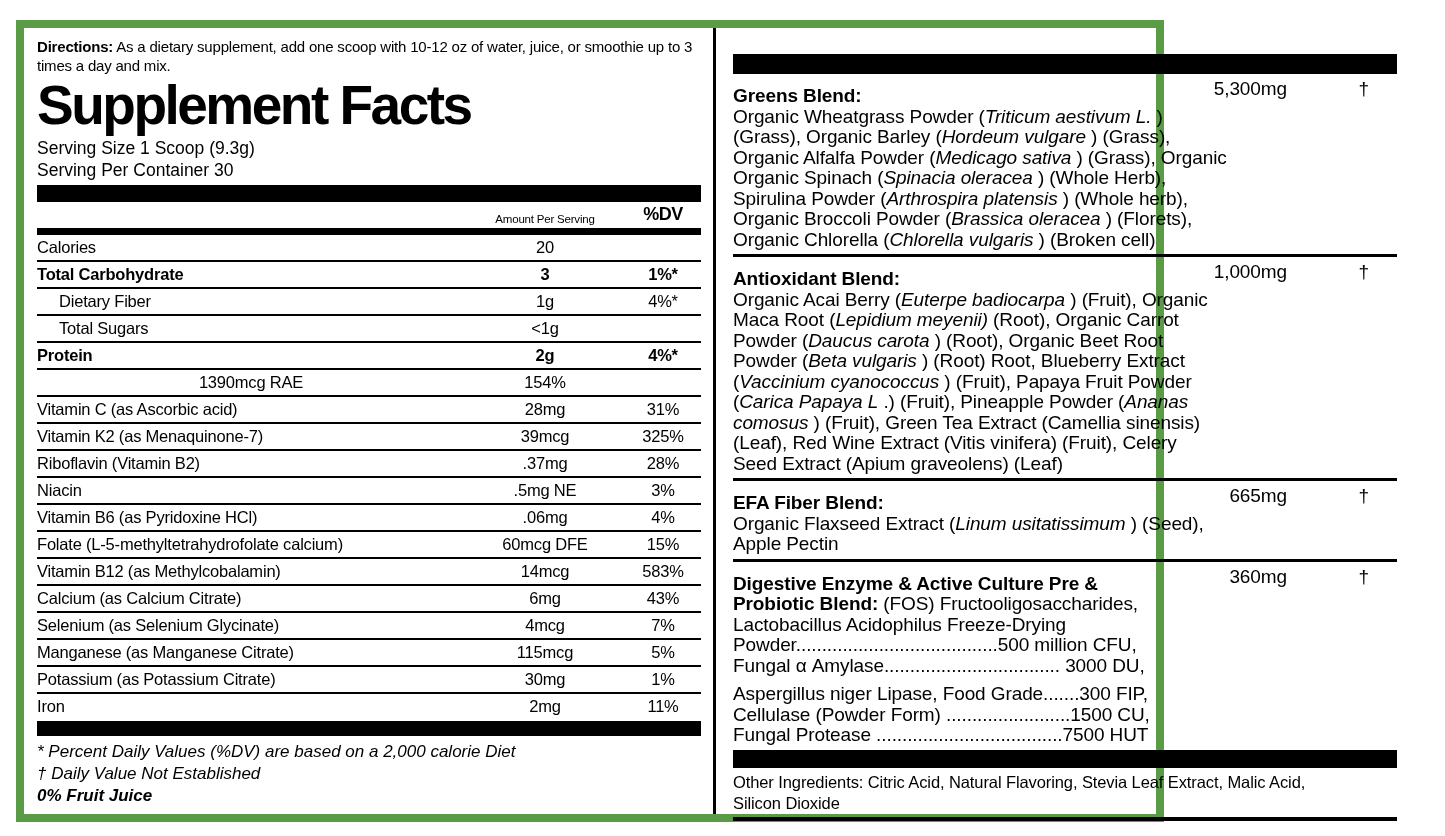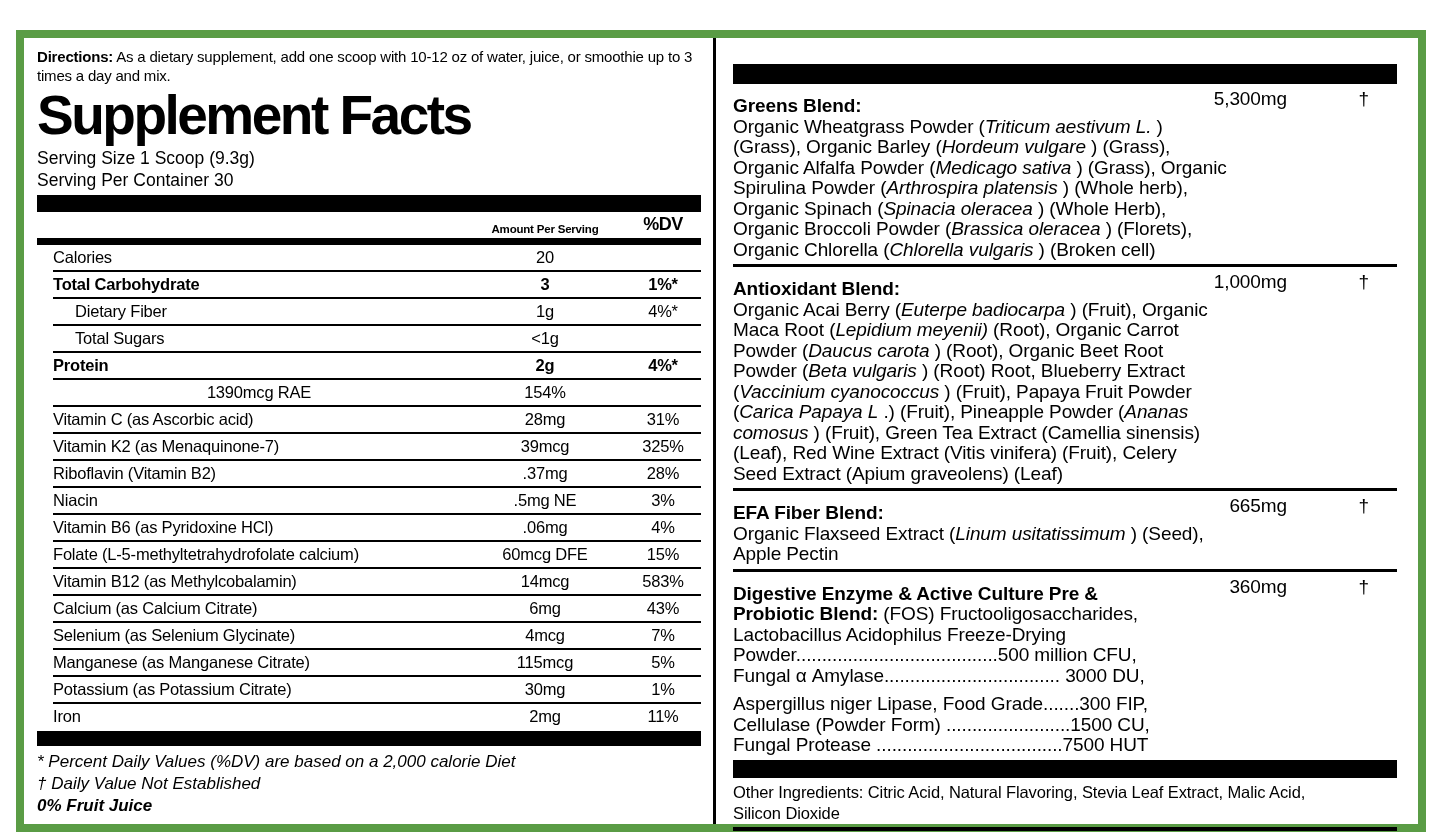--- a/index.html
+++ b/index.html
@@ -1,20 +1,20 @@
 <!DOCTYPE html>
 <html><head>
 <meta charset="utf-8">
 <style>
   * { margin:0; padding:0; box-sizing:border-box; }
   html,body { width:1445px; height:836px; background:#ffffff; font-family:"Liberation Sans", sans-serif; color:#000; }
   body { position:relative; overflow:hidden; }
 
   .frame {
-    position:absolute; left:16px; top:30px; width:1410px; height:802px;
+    position:absolute; left:16px; top:20px; width:1148px; height:802px;
     border:8px solid #5a9c45; background:#fff;
   }
   .inner { position:relative; width:100%; height:100%; background:#fff; }
 
   .divider { position:absolute; left:689px; top:0; width:3px; height:100%; background:#000; }
 
   
   .col-left { position:absolute; left:13px; top:9px; width:664px; }
 
   .directions { font-size:15px; line-height:19px; letter-spacing:-0.2px; }
@@ -25,24 +25,24 @@
     font-size:55px; font-weight:bold; letter-spacing:-2.5px; line-height:58px;
   }
   .serving { margin-top:4px; font-size:17.5px; line-height:21.5px; }
 
   .bar { background:#000; width:100%; }
   .bar-1 { margin-top:4px; height:17px; }
   .bar-2 { height:7px; }
   .bar-3 { height:15px; }
 
   .hdr { display:grid; grid-template-columns:1fr 160px 76px; align-items:end; height:26px; padding-bottom:3px; }
-  .hdr .h-amt { text-align:center; font-weight:bold; font-size:11.5px; letter-spacing:-0.2px; }
+  .hdr .h-amt { text-align:center; font-weight:normal; font-size:11.5px; letter-spacing:-0.2px; }
   .hdr .h-dv  { text-align:center; font-weight:bold; font-size:18px; letter-spacing:-0.5px; }
 
-  .frow { display:grid; grid-template-columns:1fr 160px 76px; height:27px; line-height:24px; border-bottom:2px solid #000; font-size:16.5px; letter-spacing:-0.2px;margin-left:16px; }
+  .frow { display:grid; grid-template-columns:1fr 160px 76px; height:27px; line-height:24px; border-bottom:2px solid #000; font-size:16.5px; letter-spacing:-0.2px; }
   .frow:last-child { border-bottom:none; }
   .frow .c-name { white-space:nowrap; }
   .frow .c-amt { text-align:center; white-space:nowrap; }
   .frow .c-dv  { text-align:center; white-space:nowrap; }
   .frow.b { font-weight:bold; }
   .frow.ind .c-name { padding-left:22px; }
 
   .footnotes { margin-top:5px; font-size:17px; line-height:22px;font-style:italic; }
   .fnote.b { font-weight:bold; }
 
@@ -196,22 +196,22 @@
 
     <div class="col-right">
       <div class="bar bar-top"></div>
 
       <div>
           <div class="blend">
             <div class="bline"><b>Greens Blend:</b></div>
             <div class="bline">Organic Wheatgrass Powder (<i>Triticum aestivum L.</i> )</div>
             <div class="bline">(Grass), Organic Barley (<i>Hordeum vulgare</i> ) (Grass),</div>
             <div class="bline">Organic Alfalfa Powder (<i>Medicago sativa</i> ) (Grass), Organic</div>
+            <div class="bline">Organic Spinach (<i>Spinacia oleracea</i> ) (Whole Herb),</div>
             <div class="bline">Spirulina Powder (<i>Arthrospira platensis</i> ) (Whole herb),</div>
-            <div class="bline">Organic Spinach (<i>Spinacia oleracea</i> ) (Whole Herb),</div>
             <div class="bline">Organic Broccoli Powder (<i>Brassica oleracea</i> ) (Florets),</div>
             <div class="bline">Organic Chlorella (<i>Chlorella vulgaris</i> ) (Broken cell)</div>
             <div class="bamt">5,300mg</div>
             <div class="bdag">†</div>
           </div>
           <div class="blend">
             <div class="bline"><b>Antioxidant Blend:</b></div>
             <div class="bline">Organic Acai Berry (<i>Euterpe badiocarpa</i> ) (Fruit), Organic</div>
             <div class="bline">Maca Root (<i>Lepidium meyenii)</i> (Root), Organic Carrot</div>
             <div class="bline">Powder (<i>Daucus carota</i> ) (Root), Organic Beet Root</div>

